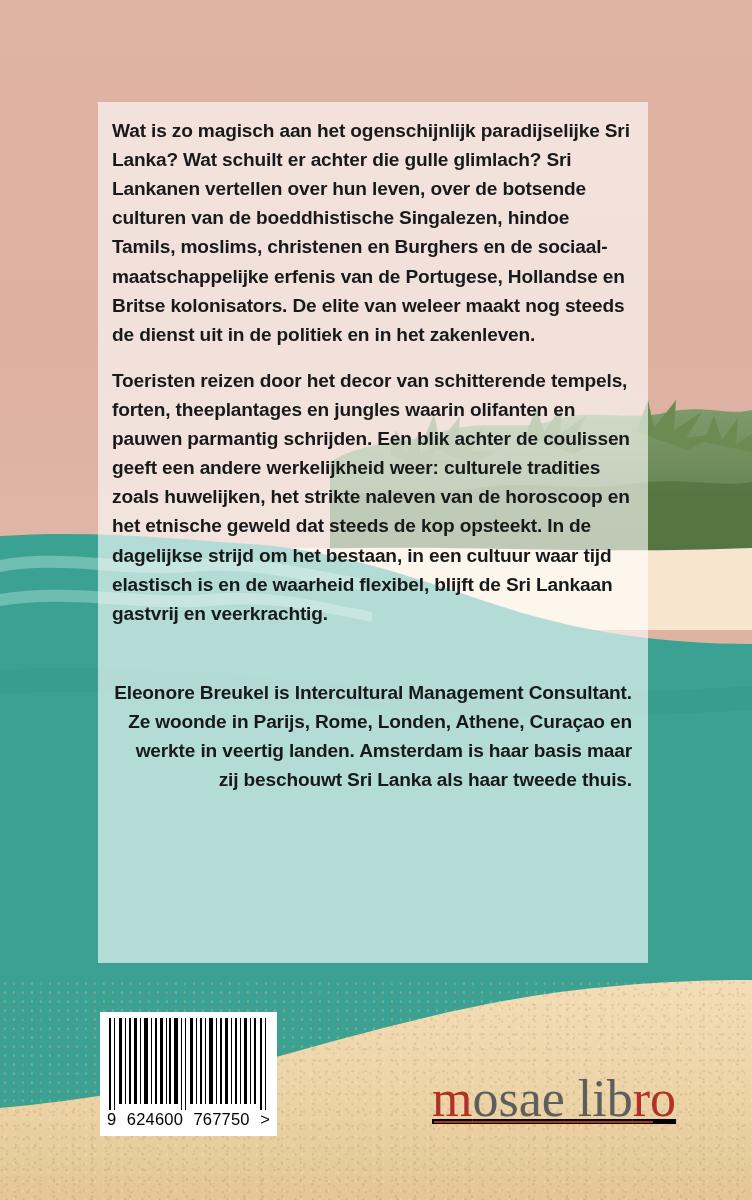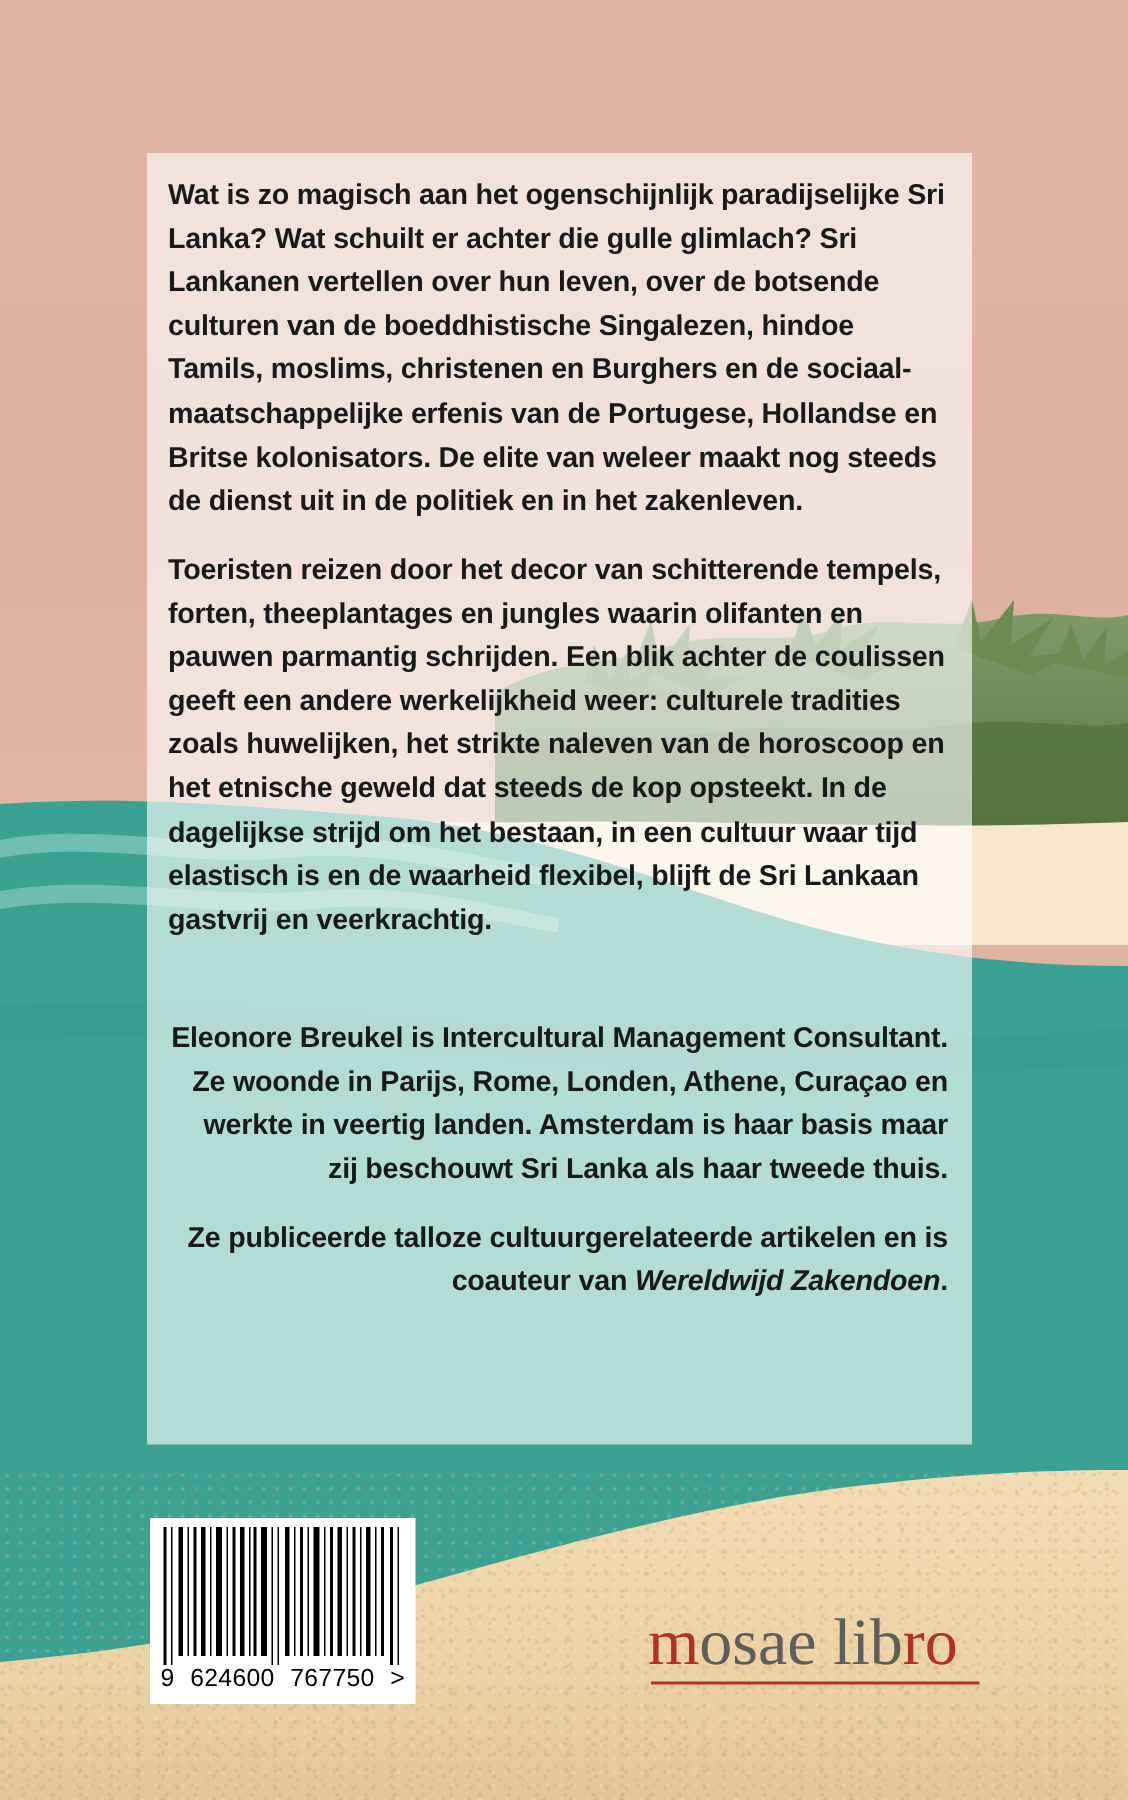--- a/index.html
+++ b/index.html
@@ -116,23 +116,24 @@
     padding: 1px 2px 0 2px;
     line-height: 1;
   }
 
   
   #logo {
     position: absolute;
     left: 432px;
     top: 1073px;
     font-family: "Liberation Serif", serif;
-    font-size: 44px;
+    font-size: 52px;
     line-height: 1;
     white-space: nowrap;
+    text-decoration: underline;
   }
   #logo .red   { color: #b23127; }
   #logo .grey  { color: #5d5f5c; }
   #logo-rule {
     position: absolute;
     left: 434px;
     top: 1121px;
     width: 219px;
     height: 2px;
     background: #b23127;
@@ -208,21 +209,20 @@
 
   <div id="panel">
     <div id="panel-text">
       <p>Wat is zo magisch aan het ogenschijnlijk paradijselijke Sri Lanka? Wat schuilt er achter die gulle glimlach? Sri Lankanen vertellen over hun leven, over de botsende culturen van de boeddhistische Singalezen, hindoe Tamils, moslims, christenen en Burghers en de sociaal-maatschappelijke erfenis van de Portugese, Hollandse en Britse kolonisators. De elite van weleer maakt nog steeds de dienst uit in de politiek en in het zakenleven.</p>
       <p>Toeristen reizen door het decor van schitterende tempels, forten, theeplantages en jungles waarin olifanten en pauwen parmantig schrijden. Een blik achter de coulissen geeft een andere werkelijkheid weer: culturele tradities zoals huwelijken, het strikte naleven van de horoscoop en het etnische geweld dat steeds de kop opsteekt. In de dagelijkse strijd om het bestaan, in een cultuur waar tijd elastisch is en de waarheid flexibel, blijft de Sri Lankaan gastvrij en veerkrachtig.</p>
 
       <div class="bio-gap"></div>
 
       <div class="bio">
         <p>Eleonore Breukel is Intercultural Management Consultant. Ze woonde in Parijs, Rome, Londen, Athene, Curaçao en werkte in veertig landen. Amsterdam is haar basis maar zij beschouwt Sri Lanka als haar tweede thuis.</p>
-        <p><span>Ze publiceerde talloze cultuurgerelateerde artikelen en is coauteur van </span><span class="ital">Wereldwijd Zakendoen</span><span>.</span></p>
       </div>
     </div>
   </div>
 
   <div id="barcode">
     <svg id="barcode-bars" viewBox="0 0 167 92" preserveAspectRatio="none" xmlns="http://www.w3.org/2000/svg">
       <rect x="0" y="0" width="167" height="92" fill="#ffffff"></rect>
       <g fill="#000000">
         <rect x="4" y="0" width="2" height="92"></rect>
         <rect x="9" y="0" width="1" height="92"></rect>

